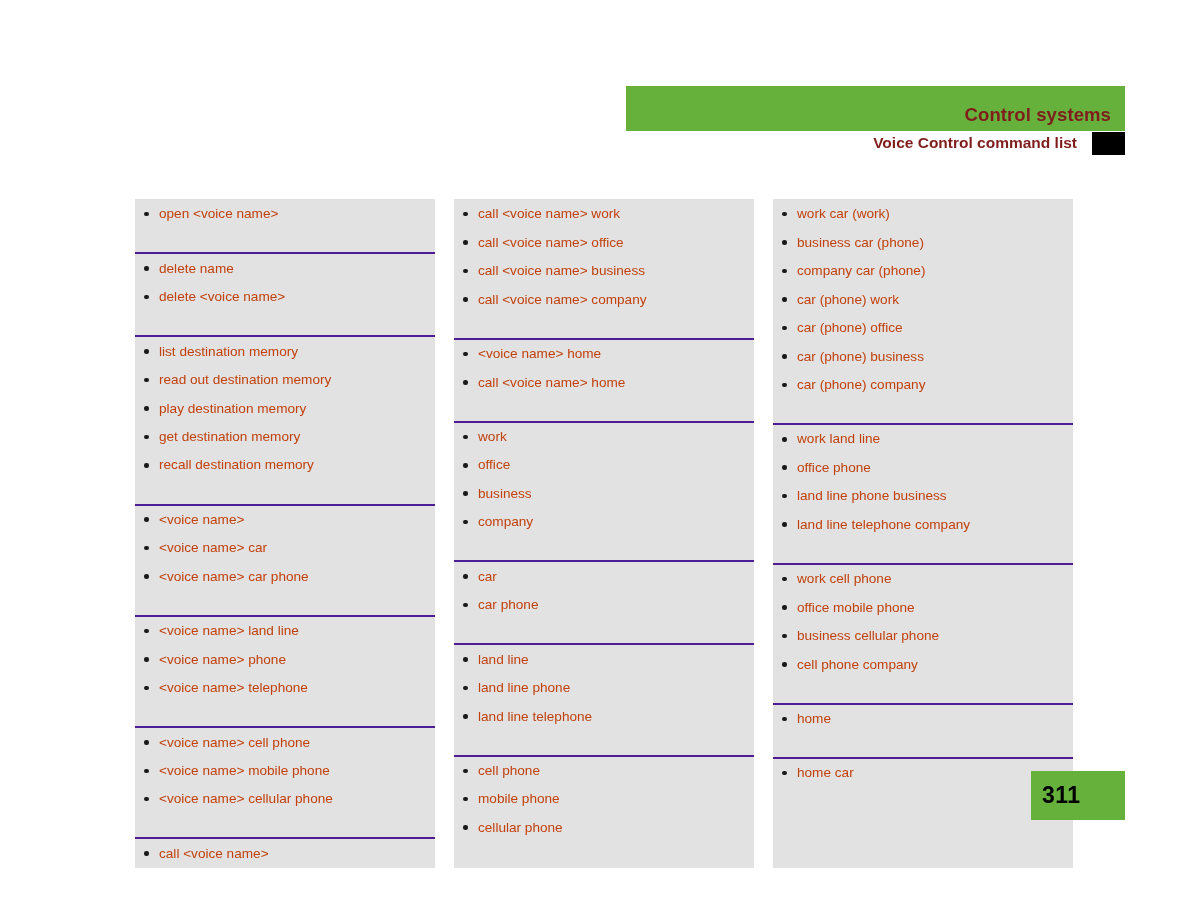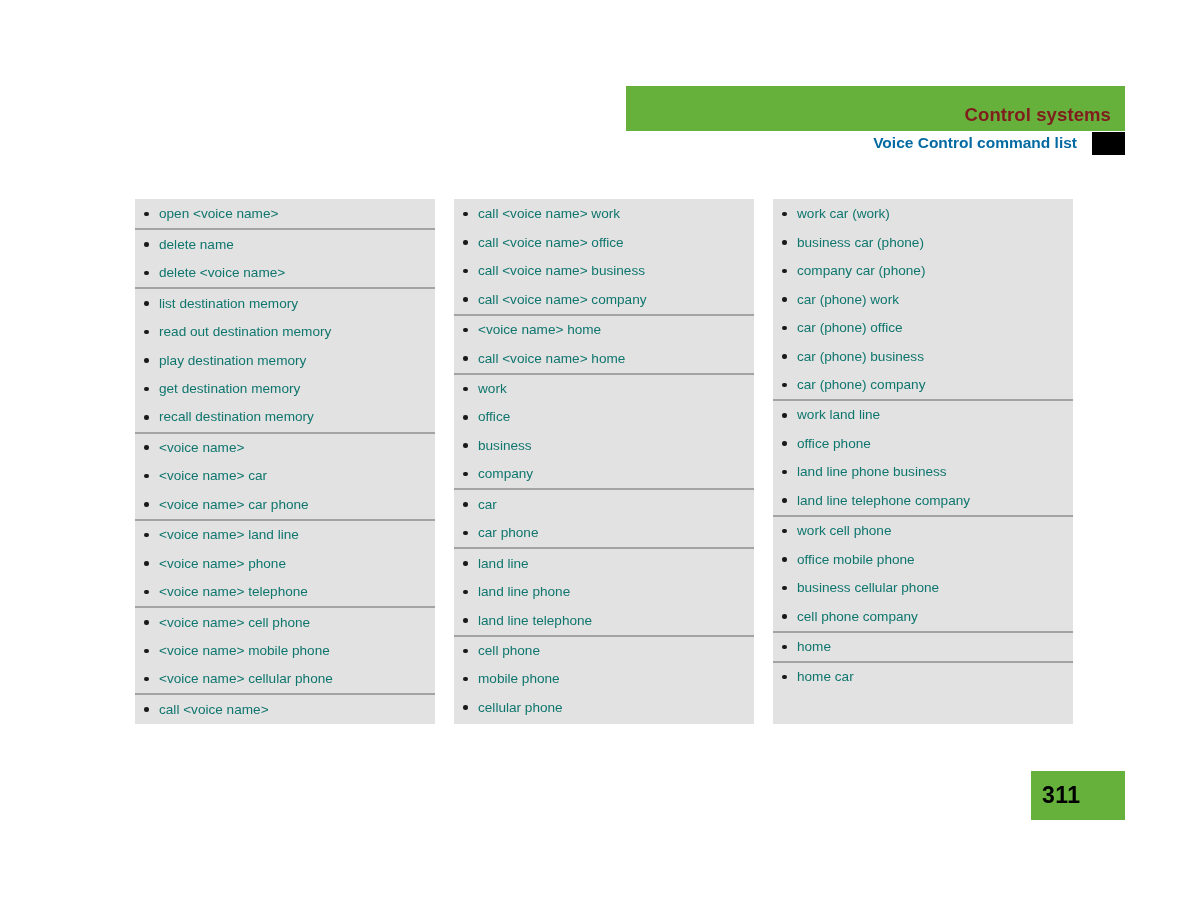--- a/index.html
+++ b/index.html
@@ -40,21 +40,21 @@
   }
   .header-sub-row {
     position: relative;
     height: 28px;
     margin-top: 1px;
   }
   .header-subtitle {
     position: absolute;
     right: 48px;
     top: 2px;
-    color: #0369a1;
+    color: #7f1d1d;
     font-size: 15.5px;
     font-weight: bold;
     white-space: nowrap;
   }
   .header-tab-marker {
     position: absolute;
     right: 0px;
     top: 0px;
     width: 33px;
     height: 23px;
@@ -74,21 +74,22 @@
     width: 300px;
     background: #E2E2E2;
     display: flex;
     flex-direction: column;
     padding: 1px 0 0 0;
   }
   .cmd-group {
     background: #E2E2E2;
   }
   .cmd-group + .cmd-group {
-    border-top: 2px solid #a3a3a3;
+    border-top: 2px solid #4c1d95;
+    margin-top: 24px;
   }
   .cmd-item {
     height: 28.45px;
     display: flex;
     align-items: center;
     padding-left: 9px;
     box-sizing: border-box;
   }
   .bullet {
     width: 15px;
@@ -100,21 +101,21 @@
   .bullet::before {
     content: "";
     display: block;
     width: 4.5px;
     height: 4.5px;
     border-radius: 50%;
     background: #1a1a1a;
   }
   .cmd-label {
     font-size: 13.6px;
-    color: #0f766e;
+    color: #c2410c;
     line-height: 1;
     white-space: nowrap;
   }
 
   
   .page-number-box {
     position: absolute;
     left: 1031px;
     top: 771px;
     width: 94px;

